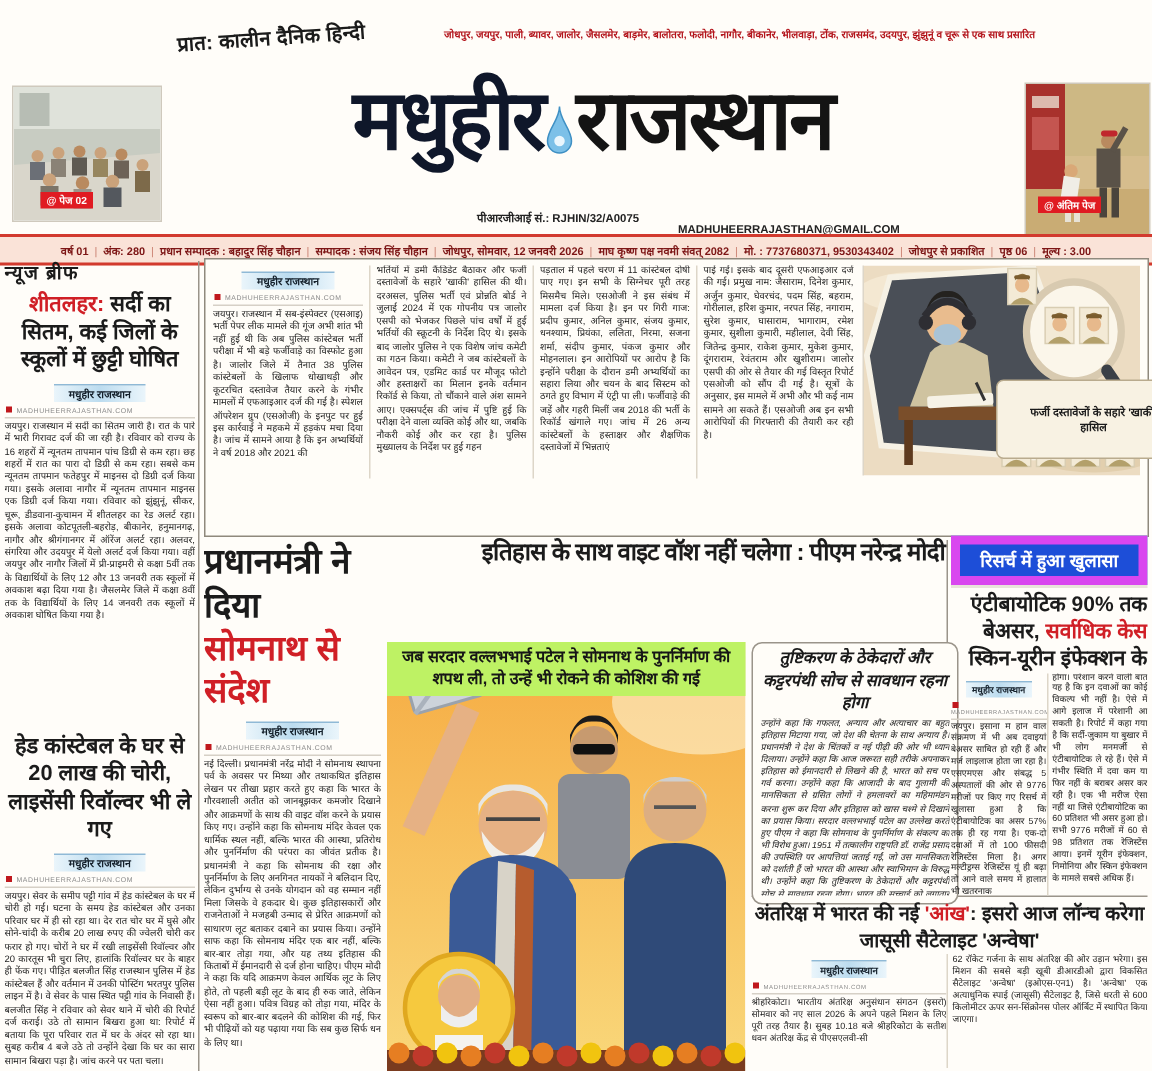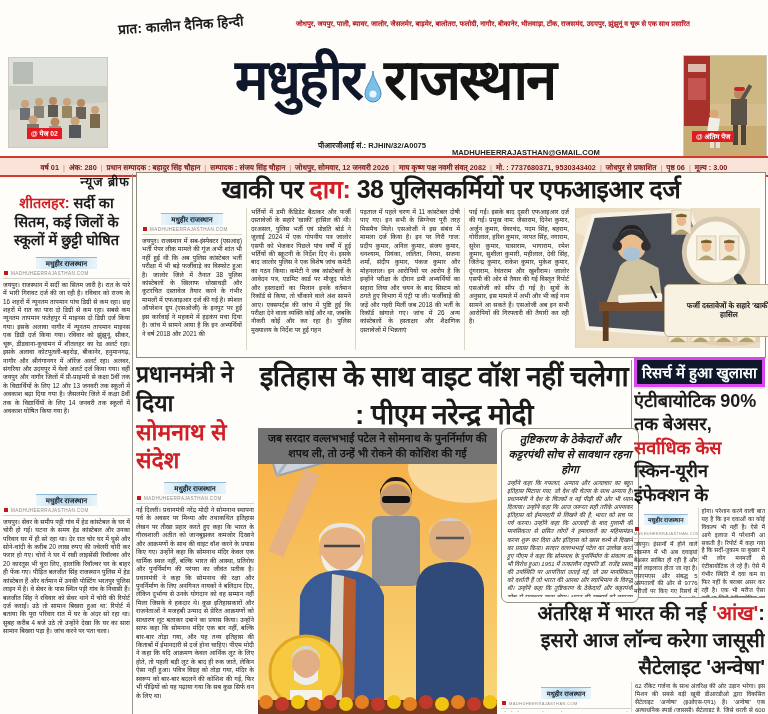--- a/index.html
+++ b/index.html
@@ -27,53 +27,53 @@
   
   .tiny{font-size:6.3px;line-height:1.34;text-align:justify;color:#1d1d1d;overflow:hidden;}
   .byline{text-align:center;margin:2px 0 2px;}
   .byline .bar{display:inline-block;background:linear-gradient(90deg,#eaf5fb,#bcdcef,#eaf5fb);
                border-top:1px solid #8fb9d6;font-size:7px;font-weight:800;padding:1px 10px;color:#14202b;}
   .byline .site{display:block;font-size:4.6px;color:#8a8a8a;letter-spacing:.4px;border-bottom:1px solid #d6d0c6;
                 padding:1px 0 2px;text-align:left;}
   .byline .site::before{content:"";display:inline-block;width:4px;height:4px;background:#c0181d;margin:0 3px 0 1px;}
   
   .leftcol{position:absolute;left:3px;top:172px;width:127px;height:542px;overflow:hidden;}
-  .nb-head{font-size:12.5px;font-weight:800;text-align:right;padding:1px 0 2px;letter-spacing:1px;}
+  .nb-head{font-size:12.5px;font-weight:800;text-align:left;padding:1px 0 2px;letter-spacing:1px;}
   .brief-h{font-size:14.5px;font-weight:800;text-align:center;line-height:1.28;margin:2px 0;}
   .red{color:#d01f26;}
   
   .firbox{position:absolute;left:136px;top:172px;width:628px;height:184px;border:1px solid #8f897d;background:#fffdf8;}
   .fir-head{text-align:center;font-size:25px;font-weight:800;line-height:1.15;padding-top:2px;letter-spacing:-.5px;}
   .fir-body{display:flex;gap:0;padding:4px 5px 0;}
   .fir-col{width:100px;flex:0 0 auto;height:142px;overflow:hidden;padding:0 4px 0 0;}
   .fir-col + .fir-col{border-left:1px solid #ddd6c8;padding-left:4px;}
   .fir-art{flex:1;height:140px;position:relative;border-left:1px solid #ddd6c8;margin-left:2px;}
   
   .pm-side{position:absolute;left:136px;top:360px;width:118px;height:354px;overflow:hidden;}
   .pm-side-title{font-size:23px;font-weight:800;line-height:1.25;}
-  .pm-headline{position:absolute;left:258px;top:358px;width:372px;height:68px;text-align:center;
-               font-size:28px;font-weight:800;line-height:1.35;letter-spacing:-.5px;}
+  .pm-headline{position:absolute;left:258px;top:358px;width:372px;height:68px;text-align:right;
+               font-size:16px;font-weight:800;line-height:1.35;letter-spacing:-.5px;}
   .pm-photo{position:absolute;left:258px;top:428px;width:239px;height:286px;overflow:hidden;}
-  .pm-subhead{position:absolute;left:258px;top:428px;width:231px;background:#737373;color:#161616;
+  .pm-subhead{position:absolute;left:258px;top:428px;width:231px;background:#bef264;color:#161616;
               font-size:10.8px;font-weight:800;text-align:center;line-height:1.4;padding:3px 4px;}
   .quotebox{position:absolute;left:501px;top:428px;width:126px;height:167px;border:1px solid #9a948a;
             border-radius:7px;padding:3px 5px;overflow:hidden;background:#fffdf8;}
   .quote-h{font-size:11px;font-weight:800;font-style:italic;text-align:center;line-height:1.35;margin-bottom:2px;}
   .quote-b{font-style:italic;font-size:5.9px;line-height:1.38;text-align:justify;color:#222;}
   
   .research{position:absolute;left:634px;top:357px;width:131px;height:240px;overflow:hidden;}
-  .kicker{background:#0f172a;color:#fff;font-size:15px;font-weight:800;text-align:center;padding:2px 0;
-          border:3px solid #d946ef;box-shadow:0 0 0 2px #e8e4da;}
-  .res-head{font-size:18px;font-weight:800;text-align:left;line-height:1.3;margin:3px 0 1px;}
+  .kicker{background:#1d4ed8;color:#fff;font-size:12px;font-weight:800;text-align:center;padding:2px 0;
+          border:6px solid #d946ef;box-shadow:0 0 0 2px #e8e4da;}
+  .res-head{font-size:14px;font-weight:800;text-align:right;line-height:1.3;margin:3px 0 1px;}
   .twocol{display:flex;}
   .twocol .c{width:50%;overflow:hidden;}
   .twocol .c + .c{border-left:1px solid #ddd6c8;padding-left:3px;}
   
   .satellite{position:absolute;left:501px;top:600px;width:264px;height:112px;overflow:hidden;}
-  .sat-head{font-size:20px;font-weight:800;text-align:right;line-height:1.35;margin-bottom:1px;}
+  .sat-head{font-size:13px;font-weight:800;text-align:center;line-height:1.35;margin-bottom:1px;}
   .ill-caption{position:absolute;left:88px;top:76px;width:96px;background:#f8f2e3;border:1px solid #b9ab8e;
                border-radius:5px;font-size:7.4px;font-weight:700;text-align:center;line-height:1.3;padding:16px;}
 </style>
 </head>
 <body>
 
 <div id="page">
 
   <div class="tagline">प्रात: कालीन दैनिक हिन्दी</div>
   <div class="cities">जोधपुर, जयपुर, पाली, ब्यावर, जालोर, जैसलमेर, बाड़मेर, बालोतरा, फलोदी, नागौर, बीकानेर, भीलवाड़ा, टोंक, राजसमंद, उदयपुर, झुंझुनूं व चूरू से एक साथ प्रसारित</div>
@@ -166,31 +166,29 @@
   <div class="leftcol">
     <div class="nb-head">न्यूज ब्रीफ</div>
     <div class="brief-h">
       <span class="red">शीतलहर:</span><span> सर्दी का सितम, कई जिलों के स्कूलों में छुट्टी घोषित</span>
     </div>
     <div class="byline">
       <span class="bar">मधुहीर राजस्थान</span>
       <span class="site">MADHUHEERRAJASTHAN.COM</span>
     </div>
     <div class="tiny" style="height:206px;">जयपुर। राजस्थान में सर्दी का सितम जारी है। रात के पारे में भारी गिरावट दर्ज की जा रही है। रविवार को राज्य के 16 शहरों में न्यूनतम तापमान पांच डिग्री से कम रहा। छह शहरों में रात का पारा दो डिग्री से कम रहा। सबसे कम न्यूनतम तापमान फतेहपुर में माइनस दो डिग्री दर्ज किया गया। इसके अलावा नागौर में न्यूनतम तापमान माइनस एक डिग्री दर्ज किया गया। रविवार को झुंझुनूं, सीकर, चूरू, डीडवाना-कुचामन में शीतलहर का रेड अलर्ट रहा। इसके अलावा कोटपूतली-बहरोड़, बीकानेर, हनुमानगढ़, नागौर और श्रीगंगानगर में ऑरेंज अलर्ट रहा। अलवर, संगरिया और उदयपुर में येलो अलर्ट दर्ज किया गया। वहीं जयपुर और नागौर जिलों में प्री-प्राइमरी से कक्षा 5वीं तक के विद्यार्थियों के लिए 12 और 13 जनवरी तक स्कूलों में अवकाश बढ़ा दिया गया है। जैसलमेर जिले में कक्षा 8वीं तक के विद्यार्थियों के लिए 14 जनवरी तक स्कूलों में अवकाश घोषित किया गया है।</div>
+    <div class="brief-h">हेड कांस्टेबल के घर से 20 लाख की चोरी, लाइसेंसी रिवॉल्वर भी ले गए</div>
     <div class="byline">
       <span class="bar">मधुहीर राजस्थान</span>
       <span class="site">MADHUHEERRAJASTHAN.COM</span>
     </div>
     <div class="tiny" style="height:150px;">जयपुर। सेवर के समीप पट्टी गांव में हेड कांस्टेबल के घर में चोरी हो गई। घटना के समय हेड कांस्टेबल और उनका परिवार घर में ही सो रहा था। देर रात चोर घर में घुसे और सोने-चांदी के करीब 20 लाख रुपए की ज्वेलरी चोरी कर फरार हो गए। चोरों ने घर में रखी लाइसेंसी रिवॉल्वर और 20 कारतूस भी चुरा लिए, हालांकि रिवॉल्वर घर के बाहर ही फेंक गए। पीड़ित बलजीत सिंह राजस्थान पुलिस में हेड कांस्टेबल हैं और वर्तमान में उनकी पोस्टिंग भरतपुर पुलिस लाइन में है। वे सेवर के पास स्थित पट्टी गांव के निवासी हैं। बलजीत सिंह ने रविवार को सेवर थाने में चोरी की रिपोर्ट दर्ज कराई। उठे तो सामान बिखरा हुआ था: रिपोर्ट में बताया कि पूरा परिवार रात में घर के अंदर सो रहा था। सुबह करीब 4 बजे उठे तो उन्होंने देखा कि घर का सारा सामान बिखरा पड़ा है। जांच करने पर पता चला।</div>
   </div>
 
   <div class="firbox">
-    <div class="fir-head">
-      <span>खाकी पर </span><span class="red">दाग:</span><span> 38 पुलिसकर्मियों पर एफआइआर दर्ज</span>
-    </div>
     <div class="fir-body">
       <div class="fir-col">
         <div class="byline" style="margin-top:0;">
           <span class="bar">मधुहीर राजस्थान</span>
           <span class="site">MADHUHEERRAJASTHAN.COM</span>
         </div>
         <div class="tiny" style="height:118px;">जयपुर। राजस्थान में सब-इंस्पेक्टर (एसआइ) भर्ती पेपर लीक मामले की गूंज अभी शांत भी नहीं हुई थी कि अब पुलिस कांस्टेबल भर्ती परीक्षा में भी बड़े फर्जीवाड़े का विस्फोट हुआ है। जालोर जिले में तैनात 38 पुलिस कांस्टेबलों के खिलाफ धोखाधड़ी और कूटरचित दस्तावेज तैयार करने के गंभीर मामलों में एफआइआर दर्ज की गई है। स्पेशल ऑपरेशन ग्रुप (एसओजी) के इनपुट पर हुई इस कार्रवाई ने महकमे में हड़कंप मचा दिया है। जांच में सामने आया है कि इन अभ्यर्थियों ने वर्ष 2018 और 2021 की</div>
       </div>
       <div class="fir-col tiny">भर्तियों में डमी कैंडिडेट बैठाकर और फर्जी दस्तावेजों के सहारे 'खाकी' हासिल की थी। दरअसल, पुलिस भर्ती एवं प्रोन्नति बोर्ड ने जुलाई 2024 में एक गोपनीय पत्र जालोर एसपी को भेजकर पिछले पांच वर्षों में हुई भर्तियों की स्क्रूटनी के निर्देश दिए थे। इसके बाद जालोर पुलिस ने एक विशेष जांच कमेटी का गठन किया। कमेटी ने जब कांस्टेबलों के आवेदन पत्र, एडमिट कार्ड पर मौजूद फोटो और हस्ताक्षरों का मिलान इनके वर्तमान रिकॉर्ड से किया, तो चौंकाने वाले अंश सामने आए। एक्सपर्ट्स की जांच में पुष्टि हुई कि परीक्षा देने वाला व्यक्ति कोई और था, जबकि नौकरी कोई और कर रहा है। पुलिस मुख्यालय के निर्देश पर हुई गहन</div>
       <div class="fir-col tiny">पड़ताल में पहले चरण में 11 कांस्टेबल दोषी पाए गए। इन सभी के सिग्नेचर पूरी तरह मिसमैच मिले। एसओजी ने इस संबंध में मामला दर्ज किया है। इन पर गिरी गाज: प्रदीप कुमार, अनिल कुमार, संजय कुमार, धनश्याम, प्रियंका, ललिता, निरमा, सजना शर्मा, संदीप कुमार, पंकज कुमार और मोहनलाल। इन आरोपियों पर आरोप है कि इन्होंने परीक्षा के दौरान डमी अभ्यर्थियों का सहारा लिया और चयन के बाद सिस्टम को ठगते हुए विभाग में एंट्री पा ली। फर्जीवाड़े की जड़ें और गहरी मिलीं जब 2018 की भर्ती के रिकॉर्ड खंगाले गए। जांच में 26 अन्य कांस्टेबलों के हस्ताक्षर और शैक्षणिक दस्तावेजों में भिन्नताएं</div>

